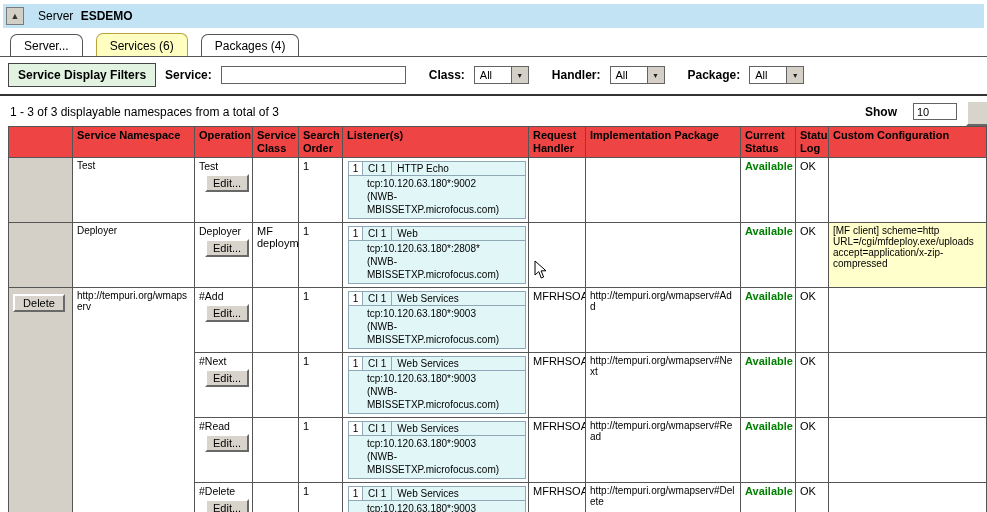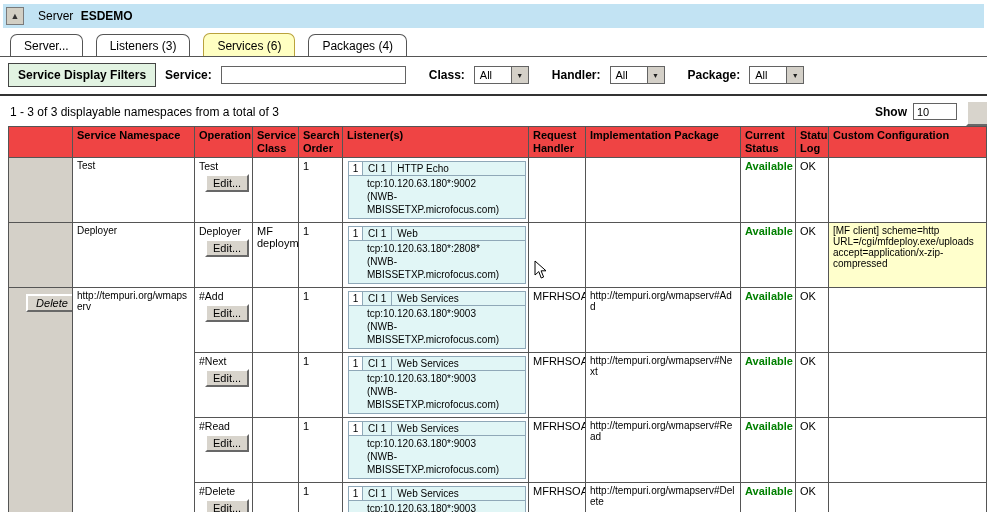--- a/index.html
+++ b/index.html
@@ -26,21 +26,21 @@
   .flabel{font-weight:bold;font-size:12px;white-space:nowrap;}
   .text-input{width:185px;height:18px;border:1px solid #636363;font-family:inherit;font-size:11px;padding:0 3px;box-sizing:border-box;}
   .select{display:inline-flex;align-items:stretch;border:1px solid #636363;background:#fff;height:18px;box-sizing:border-box;}
   .select .val{padding:1px 5px;min-width:26px;font-size:11px;display:flex;align-items:center;}
   .select .btn{width:16px;background:#d4d0c8;border-left:1px solid #636363;display:flex;align-items:center;justify-content:center;font-size:7px;color:#222;}
   .gap-lg{margin-left:14px;}
 
   
   .status-row{position:relative;display:flex;align-items:center;padding:7px 30px 6px 10px;font-size:12px;}
   .status-row .summary{flex:1;}
-  .show-group{display:flex;align-items:center;gap:6px;}
+  .show-group{display:flex;align-items:center;gap:16px;}
   .show-input{width:44px;height:17px;border:1px solid #636363;font-family:inherit;font-size:11px;padding:0 3px;box-sizing:border-box;}
   .edge-btn{position:absolute;right:-3px;top:4px;width:20px;height:22px;background:#d8d4cc;
             border:2px solid;border-color:#fff #686868 #686868 #fff;}
 
   
   table.svc{border-collapse:collapse;table-layout:fixed;margin-left:8px;width:978px;font-size:11px;}
   table.svc th,table.svc td{border:1px solid #555;vertical-align:top;padding:2px 4px;text-align:left;overflow:hidden;}
   table.svc th{font-weight:bold;background:#ef4444;font-size:11px;line-height:13px;}
   td.g,th.g{background:#d4d0c8;}
   td.ns{font-size:10px;overflow-wrap:anywhere;}
@@ -57,42 +57,41 @@
   .l-num{background:#fff;border-right:1px solid #8fa8b8;border-bottom:1px solid #8fa8b8;text-align:center;}
   .l-top{display:flex;border-bottom:1px solid #8fa8b8;}
   .l-ci{padding:0 5px;border-right:1px solid #8fa8b8;white-space:nowrap;}
   .l-name{padding:0 5px;white-space:nowrap;}
   .l-body{padding:1px 4px 2px;}
 
   
   .btn3d{font-family:inherit;font-size:11px;color:#000;background:#d8d4cc;
          border:2px solid;border-color:#fff #686868 #686868 #fff;padding:1px 7px;cursor:default;}
   .edit-btn{margin:2px 0 2px 6px;padding:1px 6px;}
-  .delete-btn{display:block;margin:4px 13px;width:52px;font-style:italic;}
+  .delete-btn{display:block;margin:4px 0;width:52px;}
 
   .cursor{position:absolute;left:534px;top:256px;z-index:10;pointer-events:none;}
 </style>
 </head>
 <body>
 
 <div class="page">
 
   <div class="header-bar">
     <div class="collapse-box">
       <span>▲</span>
     </div>
     <div class="header-title">
       <span>Server</span>
       <b>ESDEMO</b>
     </div>
   </div>
 
   <div class="tabs">
     <div class="tab">Server...</div>
-    <div class="tab">Listeners (3)</div>
     <div class="tab active">Services (6)</div>
     <div class="tab">Packages (4)</div>
   </div>
 
   <div class="filter-bar">
     <div class="filter-chip">Service Display Filters</div>
     <span class="flabel">Service:</span>
     <input class="text-input" value="" style="">
     <span class="flabel gap-lg">Class:</span>
     <span class="select">

